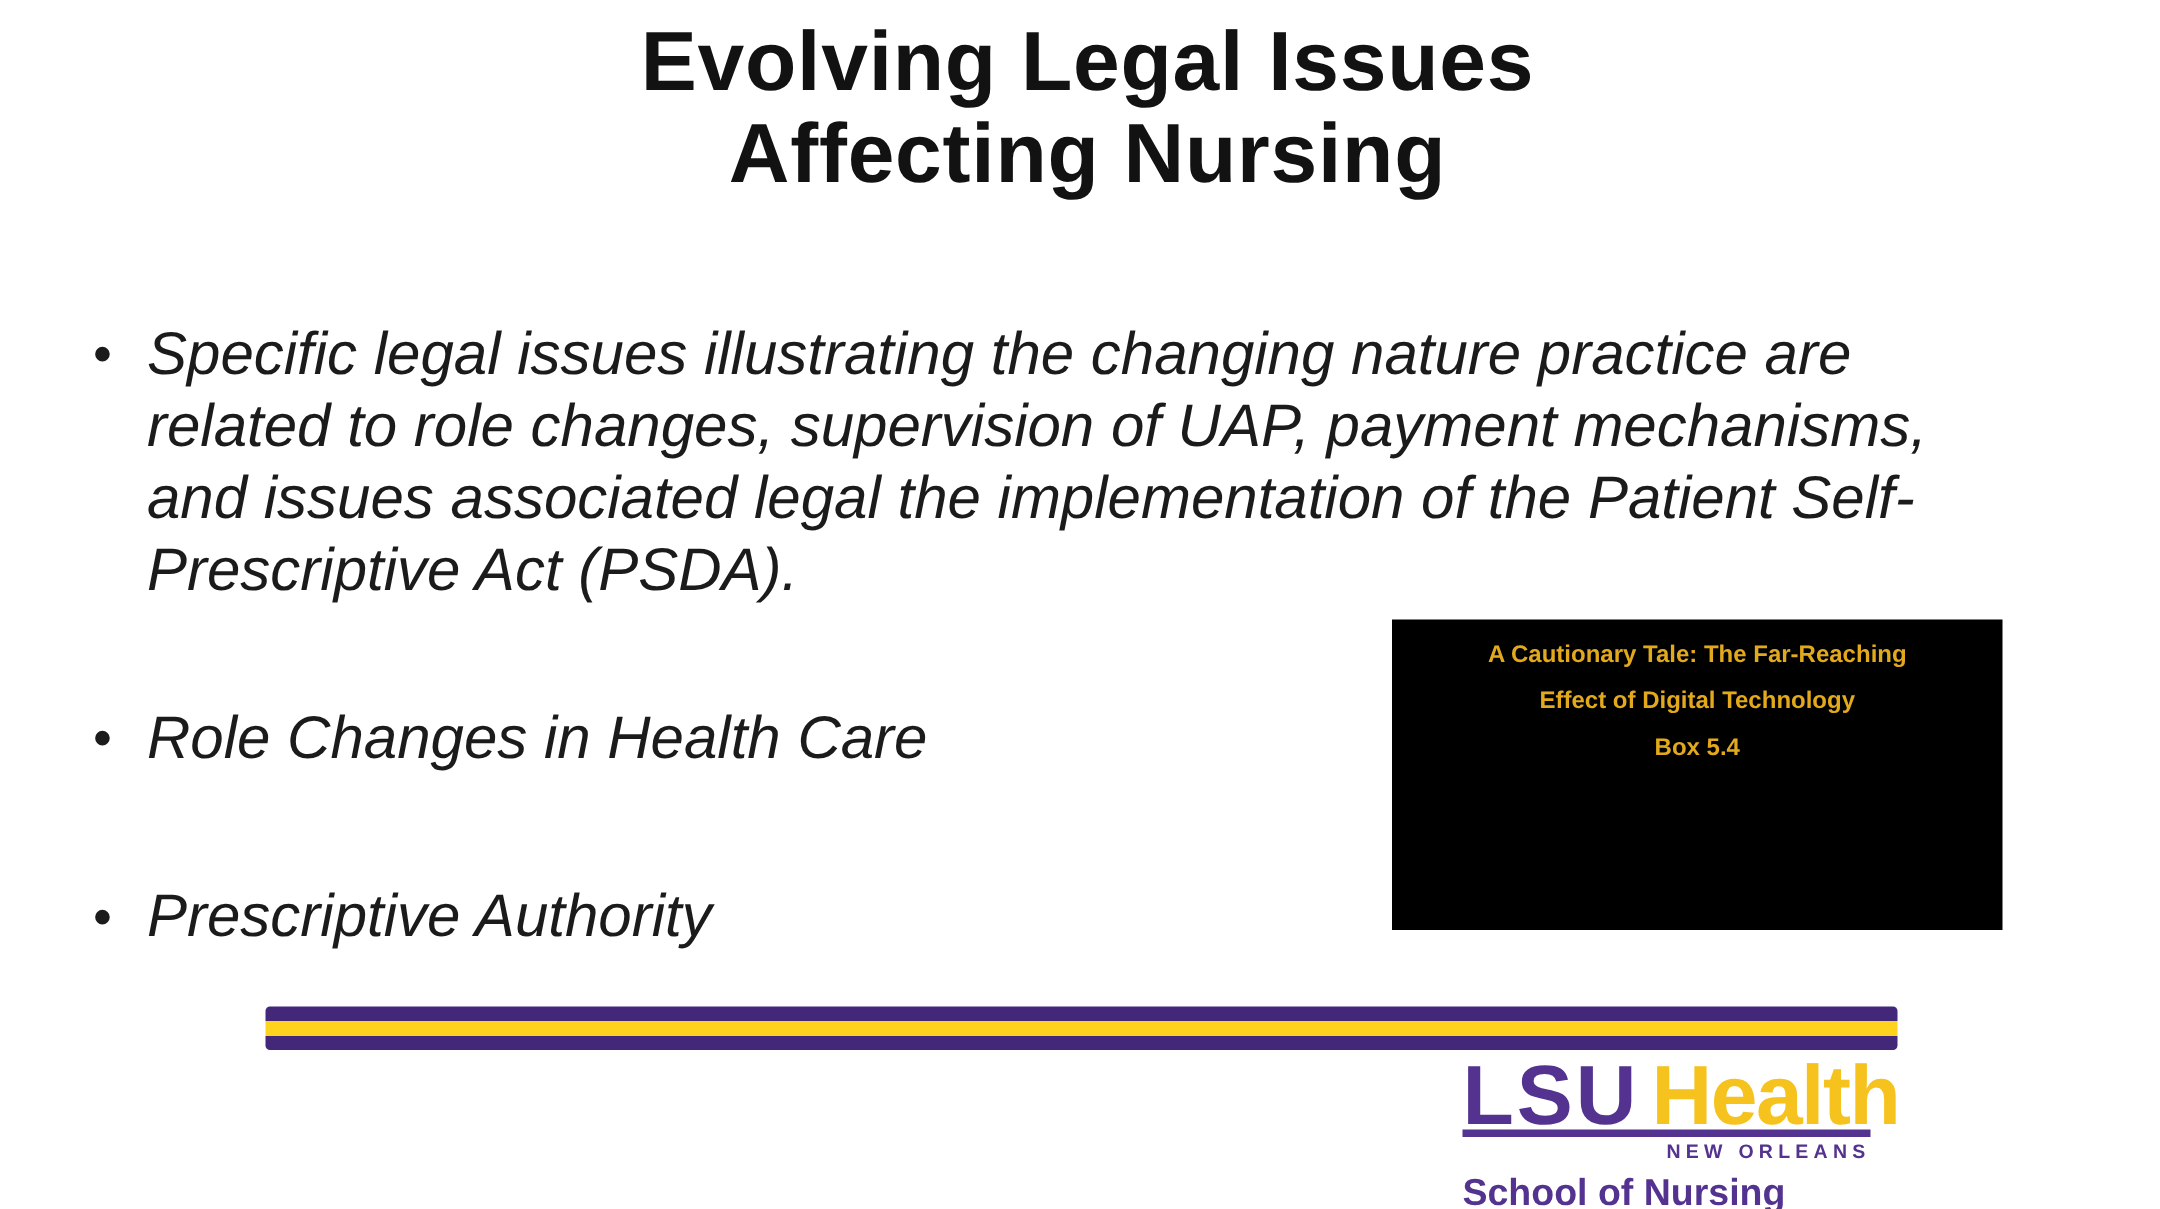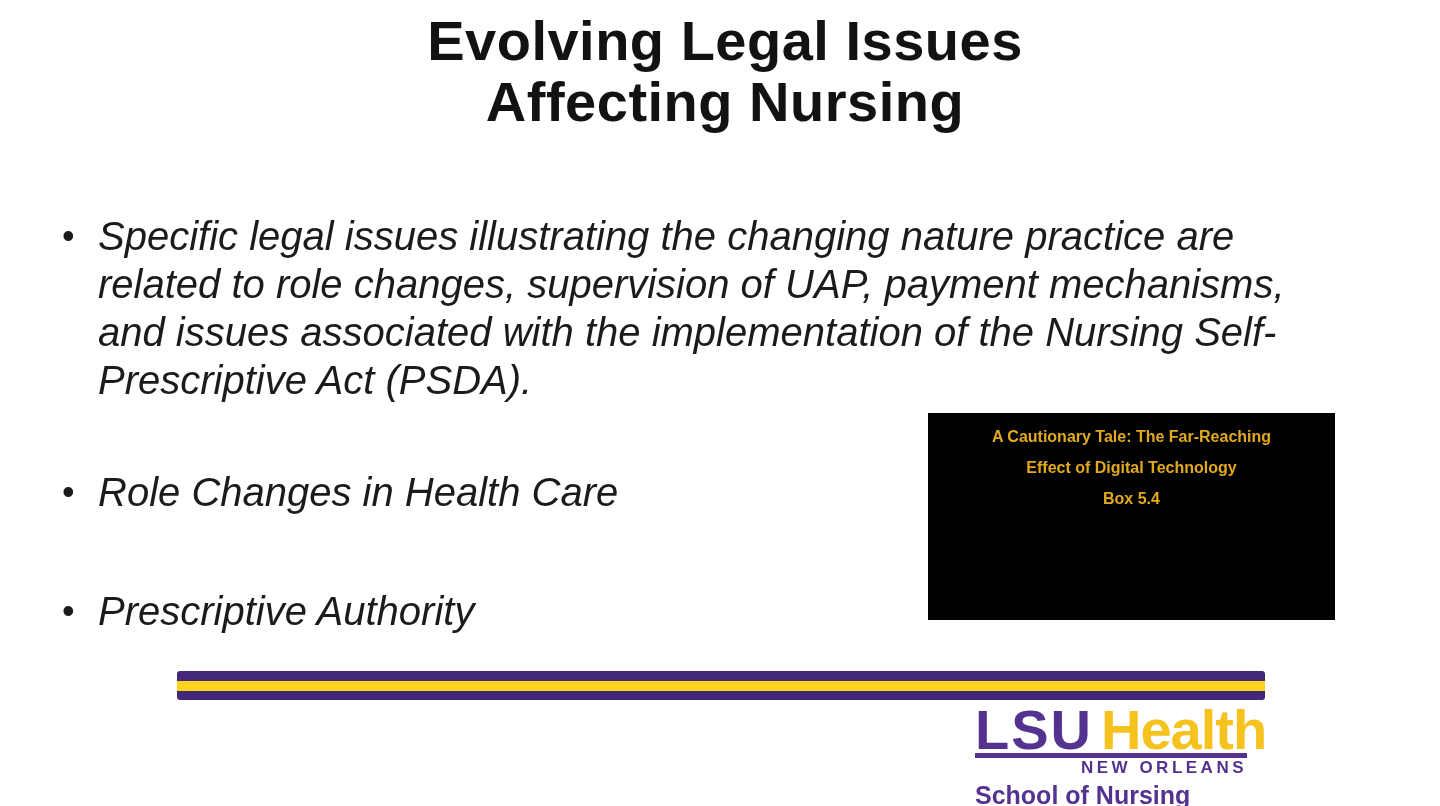--- a/index.html
+++ b/index.html
@@ -98,21 +98,21 @@
   .logo-lsu{color:var(--logo-purple);letter-spacing:2px;}
   .logo-health{color:var(--logo-gold);margin-left:8px;}
   .logo-rule{
     height:5px;
     background:var(--logo-purple);
     margin-top:3px;
   }
   .logo-region{
     color:var(--logo-purple);
     font-weight:bold;
-    font-size:17px;
+    font-size:13px;
     line-height:13px;
     letter-spacing:3.5px;
     text-align:right;
     margin-top:3px;
   }
   .logo-school{
     color:var(--logo-purple);
     font-weight:bold;
     font-size:25px;
     line-height:25px;
@@ -128,21 +128,21 @@
   <div class="title">
     <div>Evolving Legal Issues</div>
     <div>Affecting Nursing</div>
   </div>
 
   <div class="bullet-item b1">
     <span class="bullet-dot">•</span>
     <div class="bullet-text">
       <div>Specific legal issues illustrating the changing nature practice are</div>
       <div>related to role changes, supervision of UAP, payment mechanisms,</div>
-      <div>and issues associated with the implementation of the Nursing Self-</div>
+      <div>and issues associated legal the implementation of the Patient Self-</div>
       <div>Prescriptive Act (PSDA).</div>
     </div>
   </div>
 
   <div class="bullet-item b2">
     <span class="bullet-dot">•</span>
     <div class="bullet-text">
       <div>Role Changes in Health Care</div>
     </div>
   </div>

